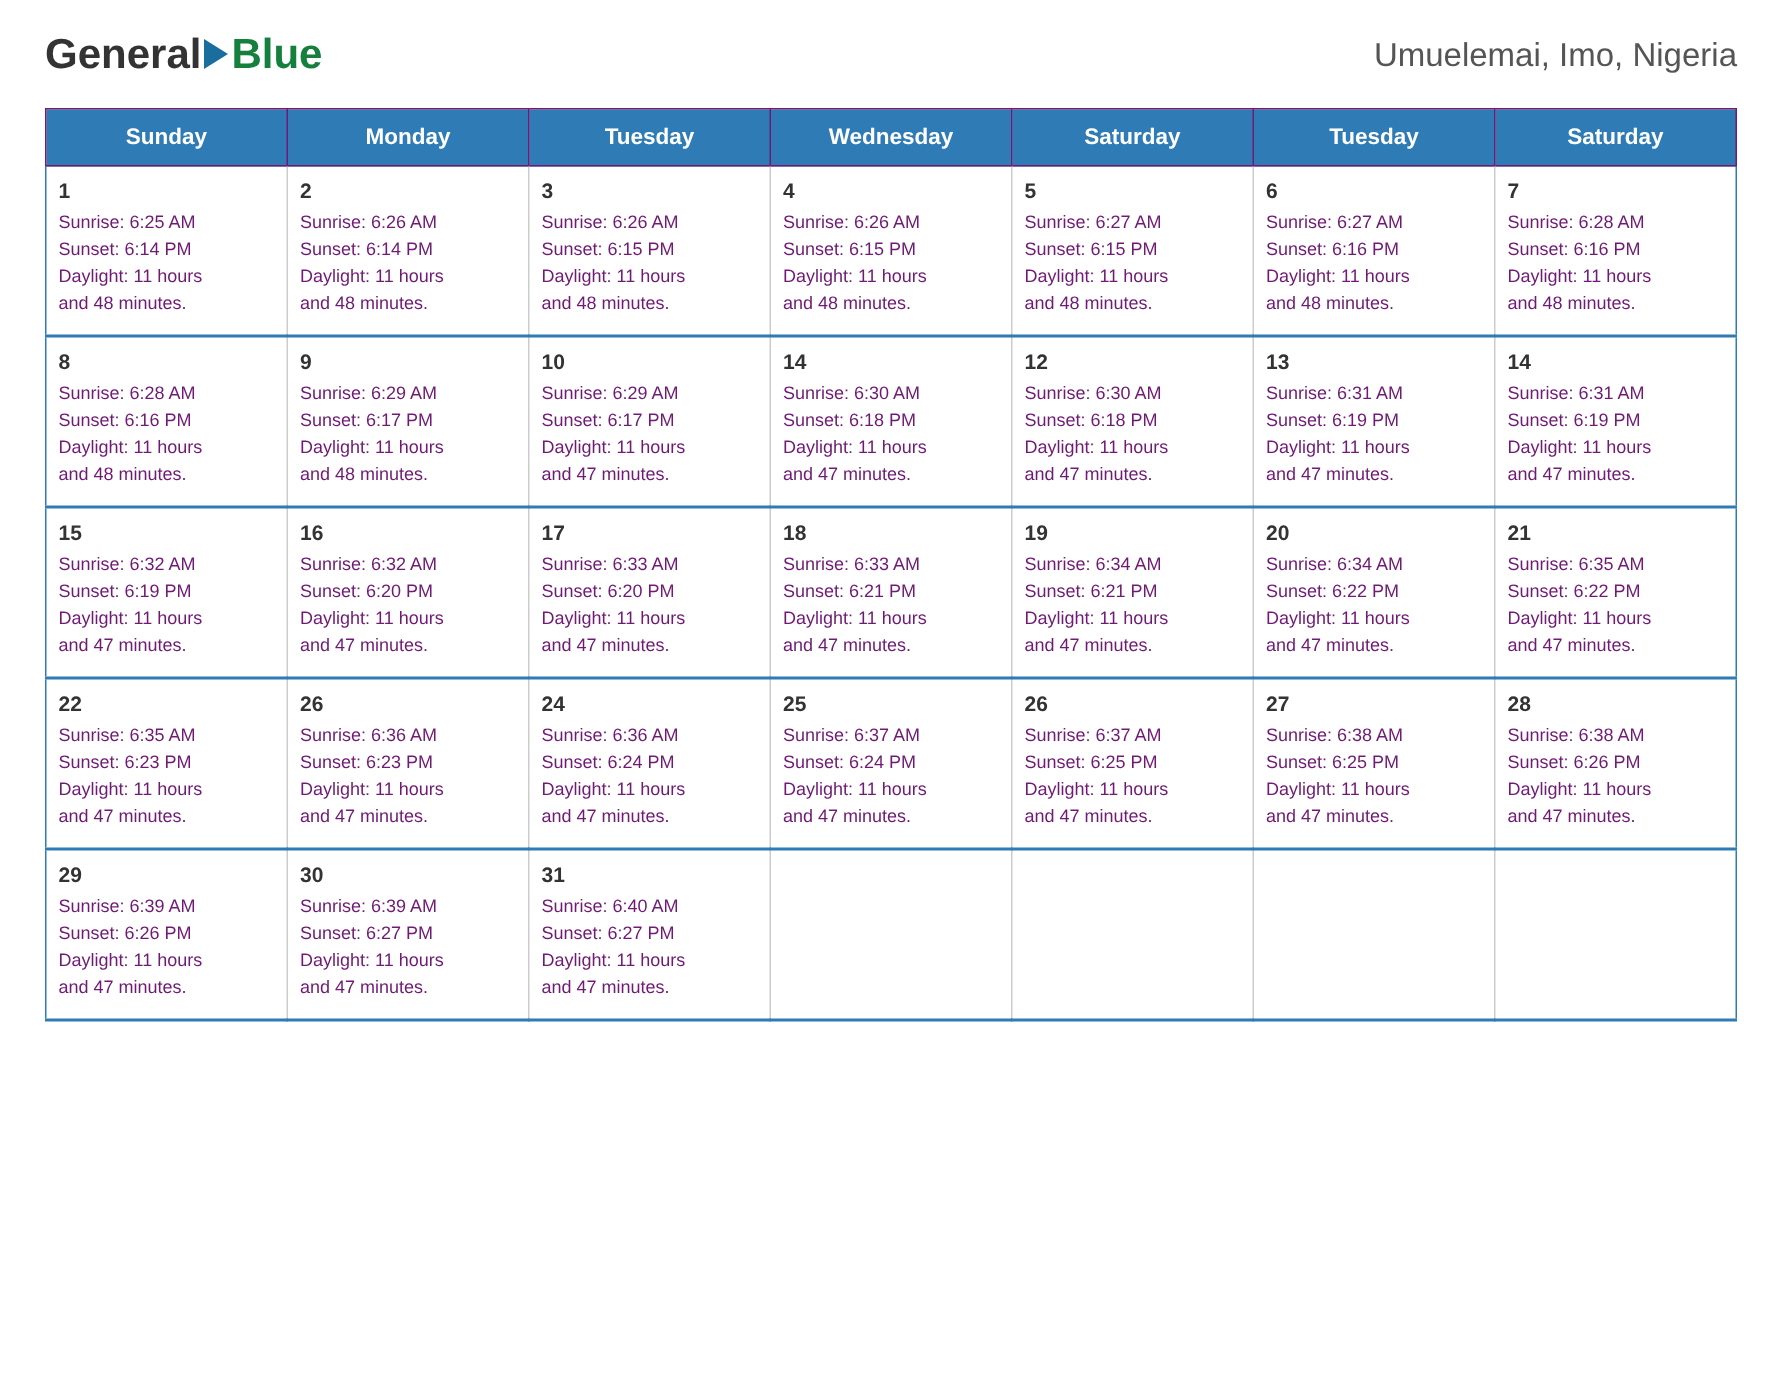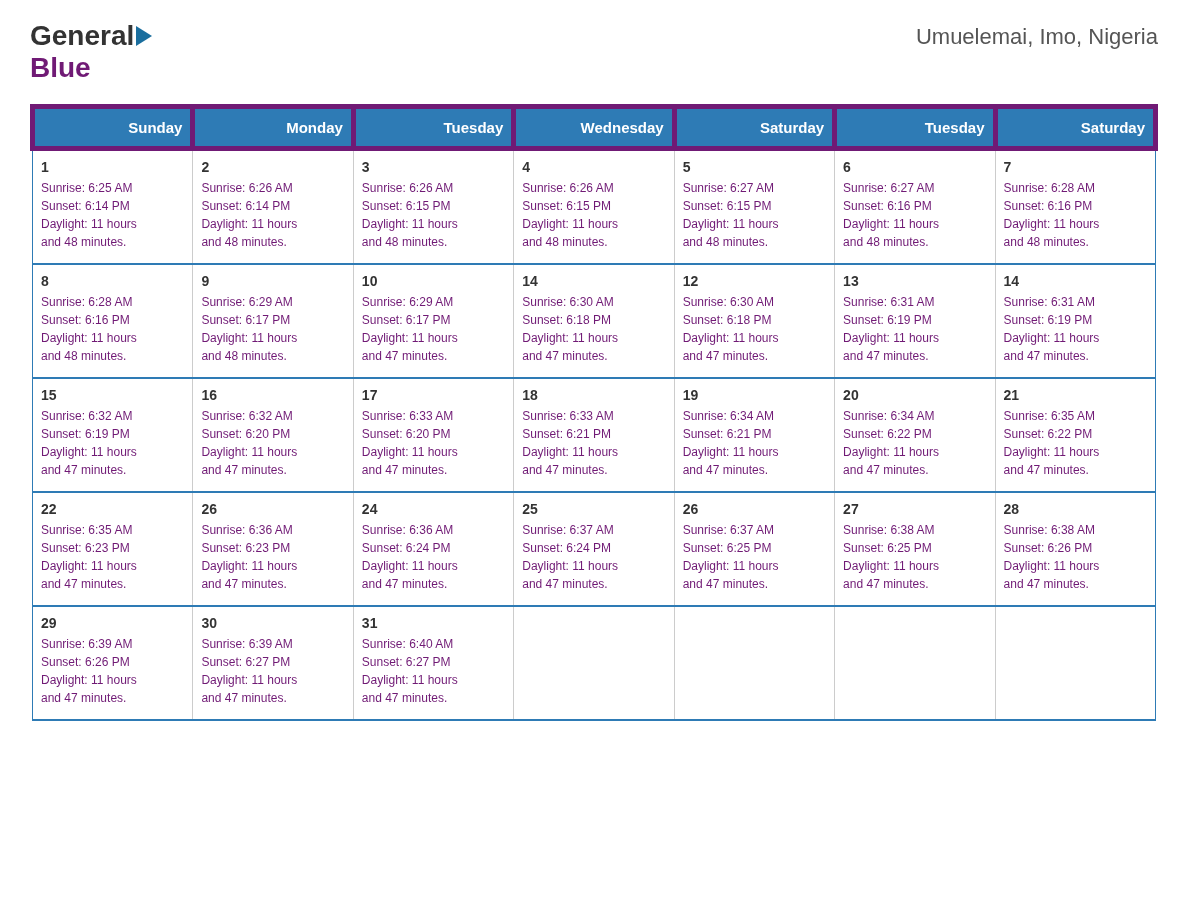--- a/index.html
+++ b/index.html
@@ -11,42 +11,42 @@
       min-height: 918px;
     }
     .header {
       display: flex;
       justify-content: space-between;
       align-items: flex-start;
       margin-bottom: 20px;
     }
     .logo {
       display: flex;
-      flex-direction: column;
+      flex-direction: row;
       align-items: flex-start;
     }
     .logo-text {
       display: flex;
       align-items: center;
       font-size: 28px;
       font-weight: bold;
       color: #333;
     }
     .logo-general { color: #333; }
     .logo-arrow {
       width: 0;
       height: 0;
       border-left: 16px solid #1a6e9e;
       border-top: 10px solid transparent;
       border-bottom: 10px solid transparent;
       margin: 0 2px;
       display: inline-block;
     }
     .logo-blue {
-      color: #701a75;
+      color: #15803d;
       font-size: 28px;
       font-weight: bold;
     }
     .title-section {
       text-align: right;
     }
     .month-title {
       font-size: 52px;
       font-weight: 300;
       color: #222;
@@ -65,22 +65,22 @@
       table-layout: fixed;
     }
     thead tr {
       background-color: #2e7bb5;
       color: white;
     }
     thead th {
       padding: 10px 8px;
       font-size: 15px;
       font-weight: bold;
-      text-align: right;
-      border: 5px solid #701a75;
+      text-align: center;
+      border: 1px solid #701a75;
     }
     tbody tr {
       border-bottom: 2px solid #2e7bb5;
     }
     tbody td {
       vertical-align: top;
       padding: 8px 8px 12px 8px;
       border-left: 1px solid #ccc;
       border-right: 1px solid #ccc;
       font-size: 12.5px;

